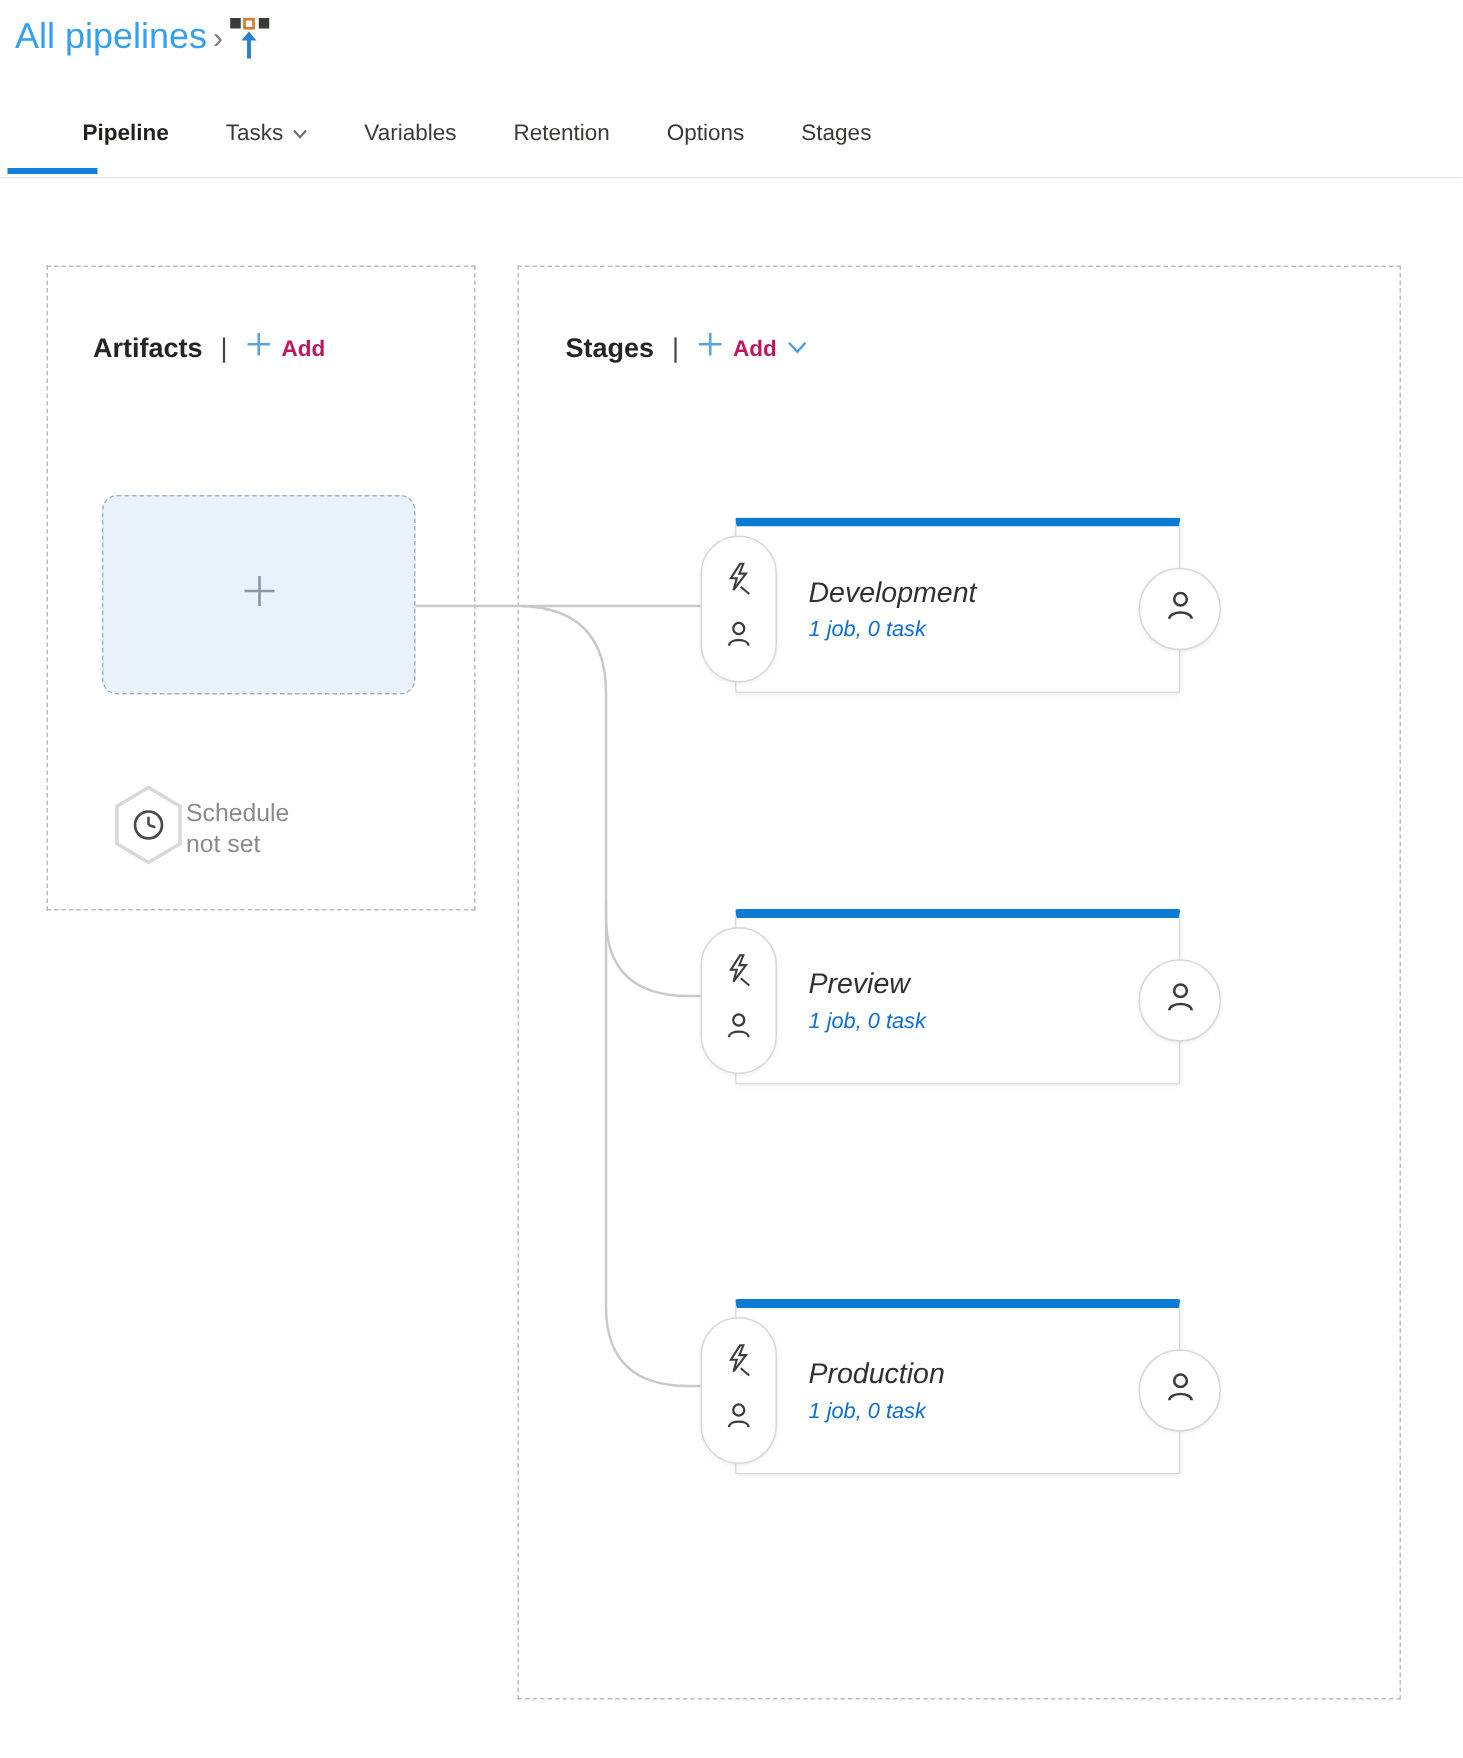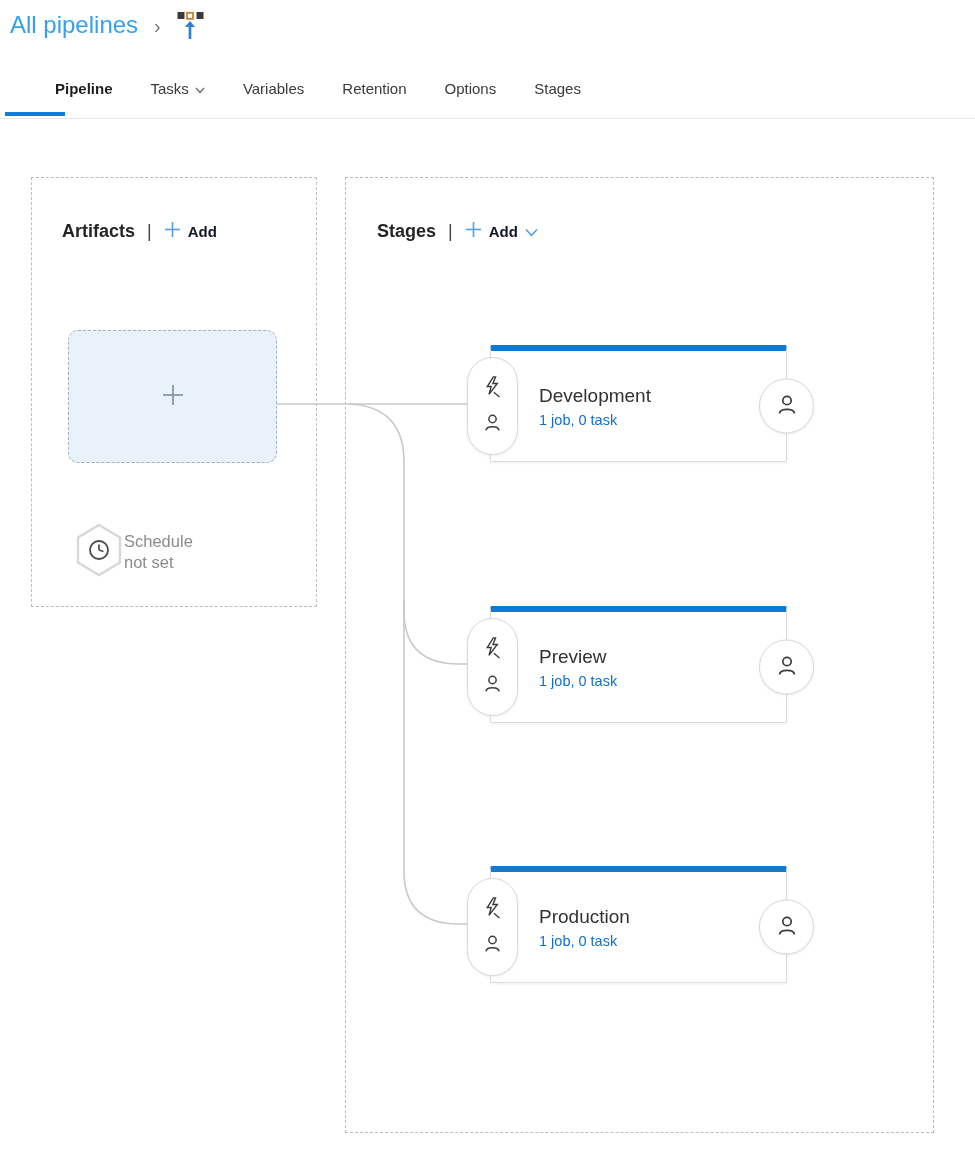--- a/index.html
+++ b/index.html
@@ -7,21 +7,21 @@
   body {
     width: 975px; height: 1172px;
     position: relative;
     font-family: "Liberation Sans", sans-serif;
     color: #323130;
     overflow: hidden;
   }
   
   .breadcrumb {
     position: absolute; left: 10px; top: 8px;
-    display: flex; align-items: center; gap: 16px;
+    display: flex; align-items: center; gap: 4px;
     font-size: 24px; line-height: 32px;
   }
   .bc-link { color: #35a0f0; cursor: pointer; }
   .bc-sep { color: #7a7a7a; font-size: 20px; padding-top: 2px; }
   .bc-icon { display: inline-flex; padding-top: 2px; }
   .bc-title { color: #323130; }
 
   
   .tabs {
     position: absolute; left: 5px; top: 76px;
@@ -45,21 +45,21 @@
   .panel-stages   { left: 345px; top: 177px; width: 589px; height: 956px; }
 
   .panel-header {
     position: absolute; display: flex; align-items: center; gap: 11px; z-index: 2;
   }
   .ph-artifacts { left: 62px; top: 221px; }
   .ph-stages    { left: 377px; top: 221px; }
   .panel-title { font-size: 18px; font-weight: bold; color: #242424; }
   .panel-pipe { color: #444; font-size: 18px; font-weight: 300; padding: 0 1px; }
   .add-btn { display: flex; align-items: center; gap: 7px; cursor: pointer; }
-  .add-label { color: #0f172a; font-size: 15px; font-weight: bold; }
+  .add-label { color: #be185d; font-size: 15px; font-weight: bold; }
 
   
   .connectors { position: absolute; left: 0; top: 0; z-index: 1; pointer-events: none; }
 
   
   .artifact-box {
     position: absolute; left: 68px; top: 330px; width: 209px; height: 133px;
     background: #e9f1fa; border: 1px dashed #9fb2c5; border-radius: 10px;
     display: flex; align-items: center; justify-content: center; gap: 14px;
     cursor: pointer; z-index: 2;
@@ -84,21 +84,21 @@
     background: #fff; border: 1px solid #dcdcdc; border-top: 6px solid #0b7bd4;
     border-radius: 2px; box-shadow: 0 1px 3px rgba(0,0,0,0.07);
     cursor: pointer; z-index: 2;
   }
   .stage-1 { top: 345px; }
   .stage-2 { top: 606px; }
   .stage-3 { top: 866px; }
 
   .stage-body {
     position: absolute; left: 48px; top: 0; right: 40px; height: 100%;
-    display: flex; flex-direction: column; justify-content: center; gap: 5px;
+    display: flex; flex-direction: column; justify-content: center; gap: 5px; font-style: italic;
   }
   .stage-name { font-size: 19px; color: #323130; }
   .stage-meta { font-size: 14.5px; color: #0d6fd4; cursor: pointer; }
 
   .capsule {
     position: absolute; left: -24px; top: 50%; transform: translateY(-50%);
     width: 51px; height: 98px; background: #fff;
     border: 1px solid #d8d8d8; border-radius: 26px;
     display: flex; flex-direction: column; align-items: center; justify-content: center; gap: 10px;
     box-shadow: 0 1px 3px rgba(0,0,0,0.07); cursor: pointer;

